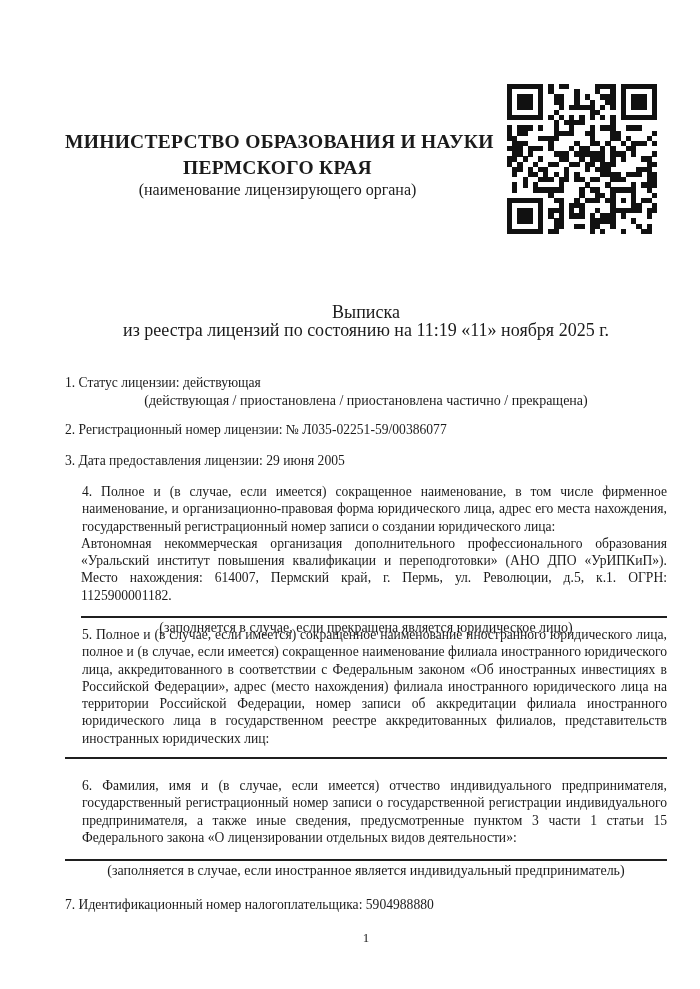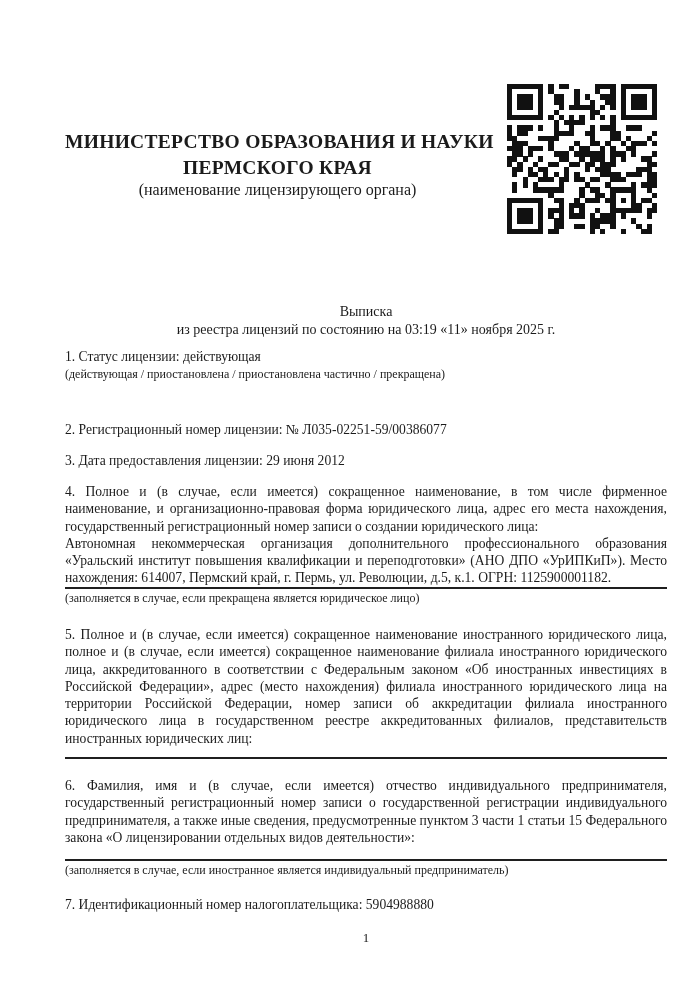--- a/index.html
+++ b/index.html
@@ -24,35 +24,36 @@
   }
   .ministry-caption{
     font-size:16px;line-height:13px;margin-top:2px;
   }
   .qr{
     position:absolute;left:507px;top:84px;width:150px;height:150px;
   }
   .qr svg{display:block;width:150px;height:150px;}
 
   
-  .doc-title{top:303px;text-align:center;font-size:14px;line-height:18px;}
+  .doc-title{top:303px;text-align:center;font-size:18px;line-height:18px;}
 
   
   .para{font-size:13.6px;line-height:17.3px;text-align:left;}
-  .just{text-align:justify;}
+  .just{text-align:justify;margin-left:17px;}
   .value-filled{
     text-align:justify;
     border-bottom:2px solid #1f1f1f;
-    padding-bottom:0;
+    padding-bottom:12px;
+    margin-left:16px;
   }
   .fill-line{border-bottom:2px solid #1f1f1f;}
   .fill-5{height:10px;}
   .fill-6{height:13px;}
   .sub-caption{
-    font-size:12px;line-height:13px;text-align:left;margin-top:3px;
+    font-size:14px;line-height:13px;text-align:center;margin-top:3px;
   }
   .page-number{top:930px;text-align:center;font-size:13px;line-height:16px;}
 </style>
 </head>
 <body>
 
 <div class="page">
 
   <div class="ministry">
     <div class="ministry-line">МИНИСТЕРСТВО ОБРАЗОВАНИЯ И НАУКИ</div>
@@ -464,34 +465,34 @@
           <rect x="18" y="28" width="1.02" height="1.02"></rect>
           <rect x="22" y="28" width="1.02" height="1.02"></rect>
           <rect x="26" y="28" width="1.02" height="1.02"></rect>
           <rect x="27" y="28" width="1.02" height="1.02"></rect>
         </g>
       </svg>
   </div>
 
   <div class="abs doc-title">
     <div>Выписка</div>
-    <div>из реестра лицензий по состоянию на 03:19 «11» ноября 2025 г.</div>
-  </div>
-
-  <div class="abs" style="top:348px">
+    <div>из реестра лицензий по состоянию на 11:19 «11» ноября 2025 г.</div>
+  </div>
+
+  <div class="abs" style="top:374px">
     <div class="para">1. Статус лицензии: действующая</div>
     <div class="sub-caption">(действующая / приостановлена / приостановлена частично / прекращена)</div>
   </div>
 
   <div class="abs" style="top:421px">
     <div class="para">2. Регистрационный номер лицензии: № Л035-02251-59/00386077</div>
   </div>
 
   <div class="abs" style="top:452px">
-    <div class="para">3. Дата предоставления лицензии: 29 июня 2012</div>
+    <div class="para">3. Дата предоставления лицензии: 29 июня 2005</div>
   </div>
 
   <div class="abs" style="top:483px">
     <div class="para just">4. Полное и (в случае, если имеется) сокращенное наименование, в том числе фирменное наименование, и организационно-правовая форма юридического лица, адрес его места нахождения, государственный регистрационный номер записи о создании юридического лица:</div>
     <div class="para value-filled">Автономная некоммерческая организация дополнительного профессионального образования «Уральский институт повышения квалификации и переподготовки» (АНО ДПО «УрИПКиП»). Место нахождения: 614007, Пермский край, г. Пермь, ул. Революции, д.5, к.1. ОГРН: 1125900001182.</div>
     <div class="sub-caption">(заполняется в случае, если прекращена является юридическое лицо)</div>
   </div>
 
   <div class="abs" style="top:626px">
     <div class="para just">5. Полное и (в случае, если имеется) сокращенное наименование иностранного юридического лица, полное и (в случае, если имеется) сокращенное наименование филиала иностранного юридического лица, аккредитованного в соответствии с Федеральным законом «Об иностранных инвестициях в Российской Федерации», адрес (место нахождения) филиала иностранного юридического лица на территории Российской Федерации, номер записи об аккредитации филиала иностранного юридического лица в государственном реестре аккредитованных филиалов, представительств иностранных юридических лиц:</div>

